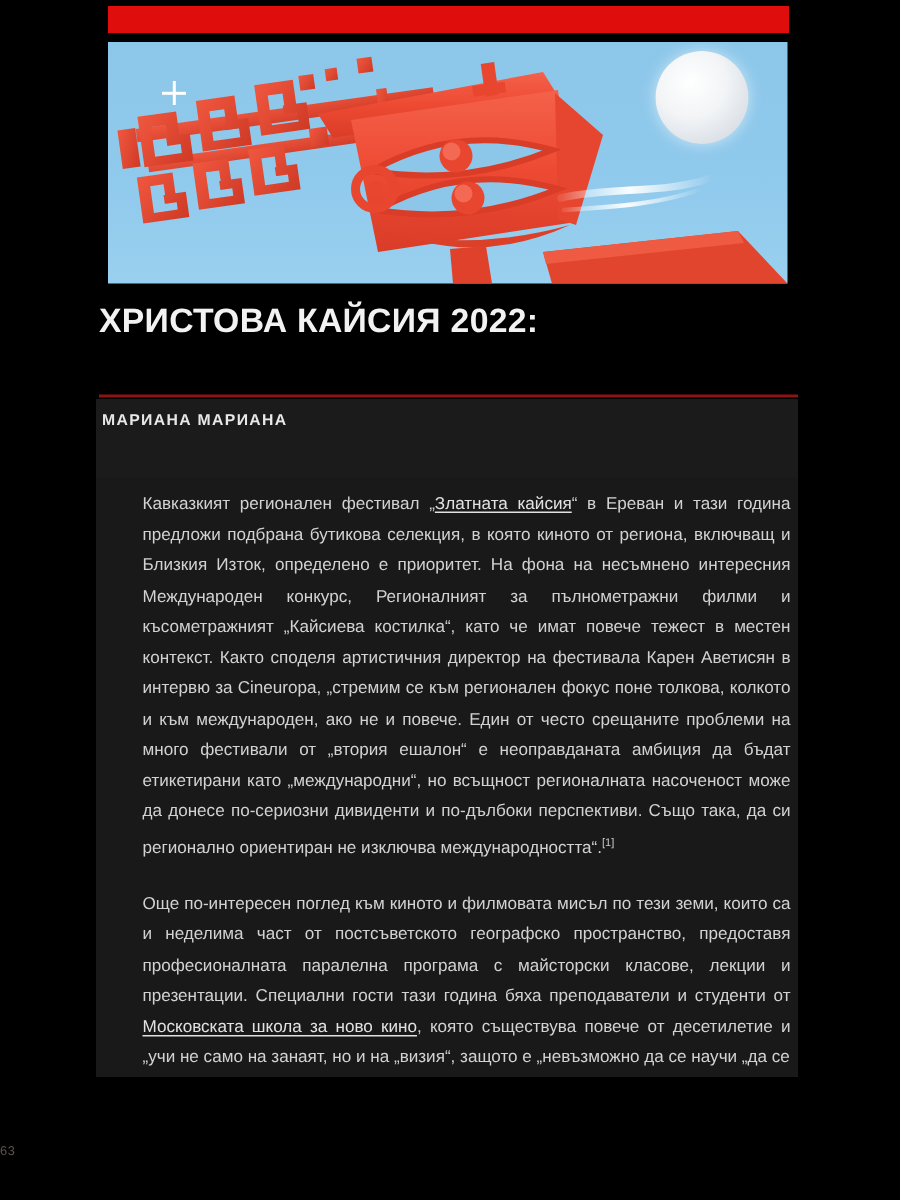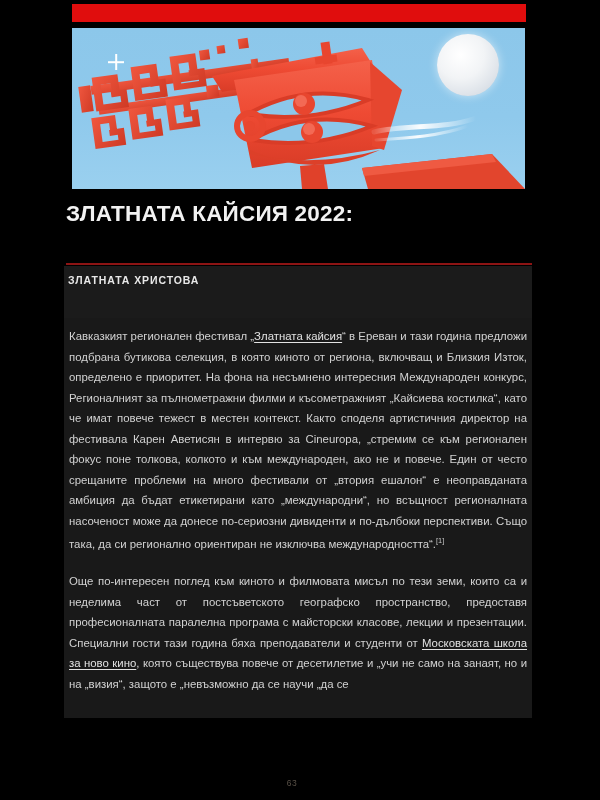--- a/index.html
+++ b/index.html
@@ -102,43 +102,42 @@
     background: #191919;
     overflow: hidden;
     padding: 8px 3px 0 3px;
   }
   .para {
     color: #d2d2d2;
     font-size: 11.4px;
     line-height: 20.5px;
     text-align: justify;
     padding: 0 2px;
+    margin-left: 26px;
   }
   .para + .para { margin-top: 17px; }
   .lnk {
     text-decoration: underline;
     text-underline-offset: 2px;
     color: #e2e2e2;
   }
   .fn {
     font-size: 7.4px;
     vertical-align: super;
     color: #c9c9c9;
   }
 
   
   .folio {
     position: absolute;
     left: 0; top: 762px;
     width: 584px;
-    text-align: center;
     color: #5a5248;
     font-size: 8.5px;
     letter-spacing: 0.4px;
-    margin-top: 16px;
   }
 </style>
 </head>
 <body>
 
 <div class="page">
 
   <div class="top-rule"></div>
 
   <div class="hero">
@@ -211,27 +210,27 @@
 
       <polygon points="290,140 420,126 453,161 296,161" fill="#e2452d"></polygon>
       <polygon points="290,140 420,126 424,134 292,148" fill="#ef5a42"></polygon>
 
       <path d="M302 104 C336 96 372 102 404 90" stroke="url(#wisp)" stroke-width="5" fill="none" stroke-linecap="round"></path>
       <path d="M304 112 C338 110 368 108 396 98" stroke="url(#wisp)" stroke-width="3" fill="none" stroke-linecap="round"></path>
     </svg>
   </div>
 
   <h1 class="headline">
-    <span class="ln">ЗЛАТНАТА КАЙСИЯ 2022:</span>
+    <span class="ln">ХРИСТОВА КАЙСИЯ 2022:</span>
   </h1>
 
   <div class="title-rule"></div>
 
   <div class="byline-band"></div>
-  <div class="byline">ЗЛАТНАТА ХРИСТОВА</div>
+  <div class="byline">МАРИАНА МАРИАНА</div>
 
   <div class="body-panel">
 
     <p class="para"><span>Кавказкият регионален фестивал „</span><a class="lnk" href="#">Златната кайсия</a><span>“ в Ереван и тази година предложи подбрана бутикова селекция, в която киното от региона, включващ и Близкия Изток, определено е приоритет. На фона на несъмнено интересния Международен конкурс, Регионалният за пълнометражни филми и късометражният „Кайсиева костилка“, като че имат повече тежест в местен контекст. Както споделя артистичния директор на фестивала Карен Аветисян в интервю за Cineuropa, „стремим се към регионален фокус поне толкова, колкото и към международен, ако не и повече. Един от често срещаните проблеми на много фестивали от „втория ешалон“ е неоправданата амбиция да бъдат етикетирани като „международни“, но всъщност регионалната насоченост може да донесе по-сериозни дивиденти и по-дълбоки перспективи. Също така, да си регионално ориентиран не изключва международността“.</span><sup class="fn">[1]</sup></p>
 
     <p class="para"><span>Още по-интересен поглед към киното и филмовата мисъл по тези земи, които са и неделима част от постсъветското географско пространство, предоставя професионалната паралелна програма с майсторски класове, лекции и презентации. Специални гости тази година бяха преподаватели и студенти от </span><a class="lnk" href="#">Московската школа за ново кино</a><span>, която съществува повече от десетилетие и „учи не само на занаят, но и на „визия“, защото е „невъзможно да се научи „да се</span></p>
 
   </div>
 
   <div class="folio">63</div>

